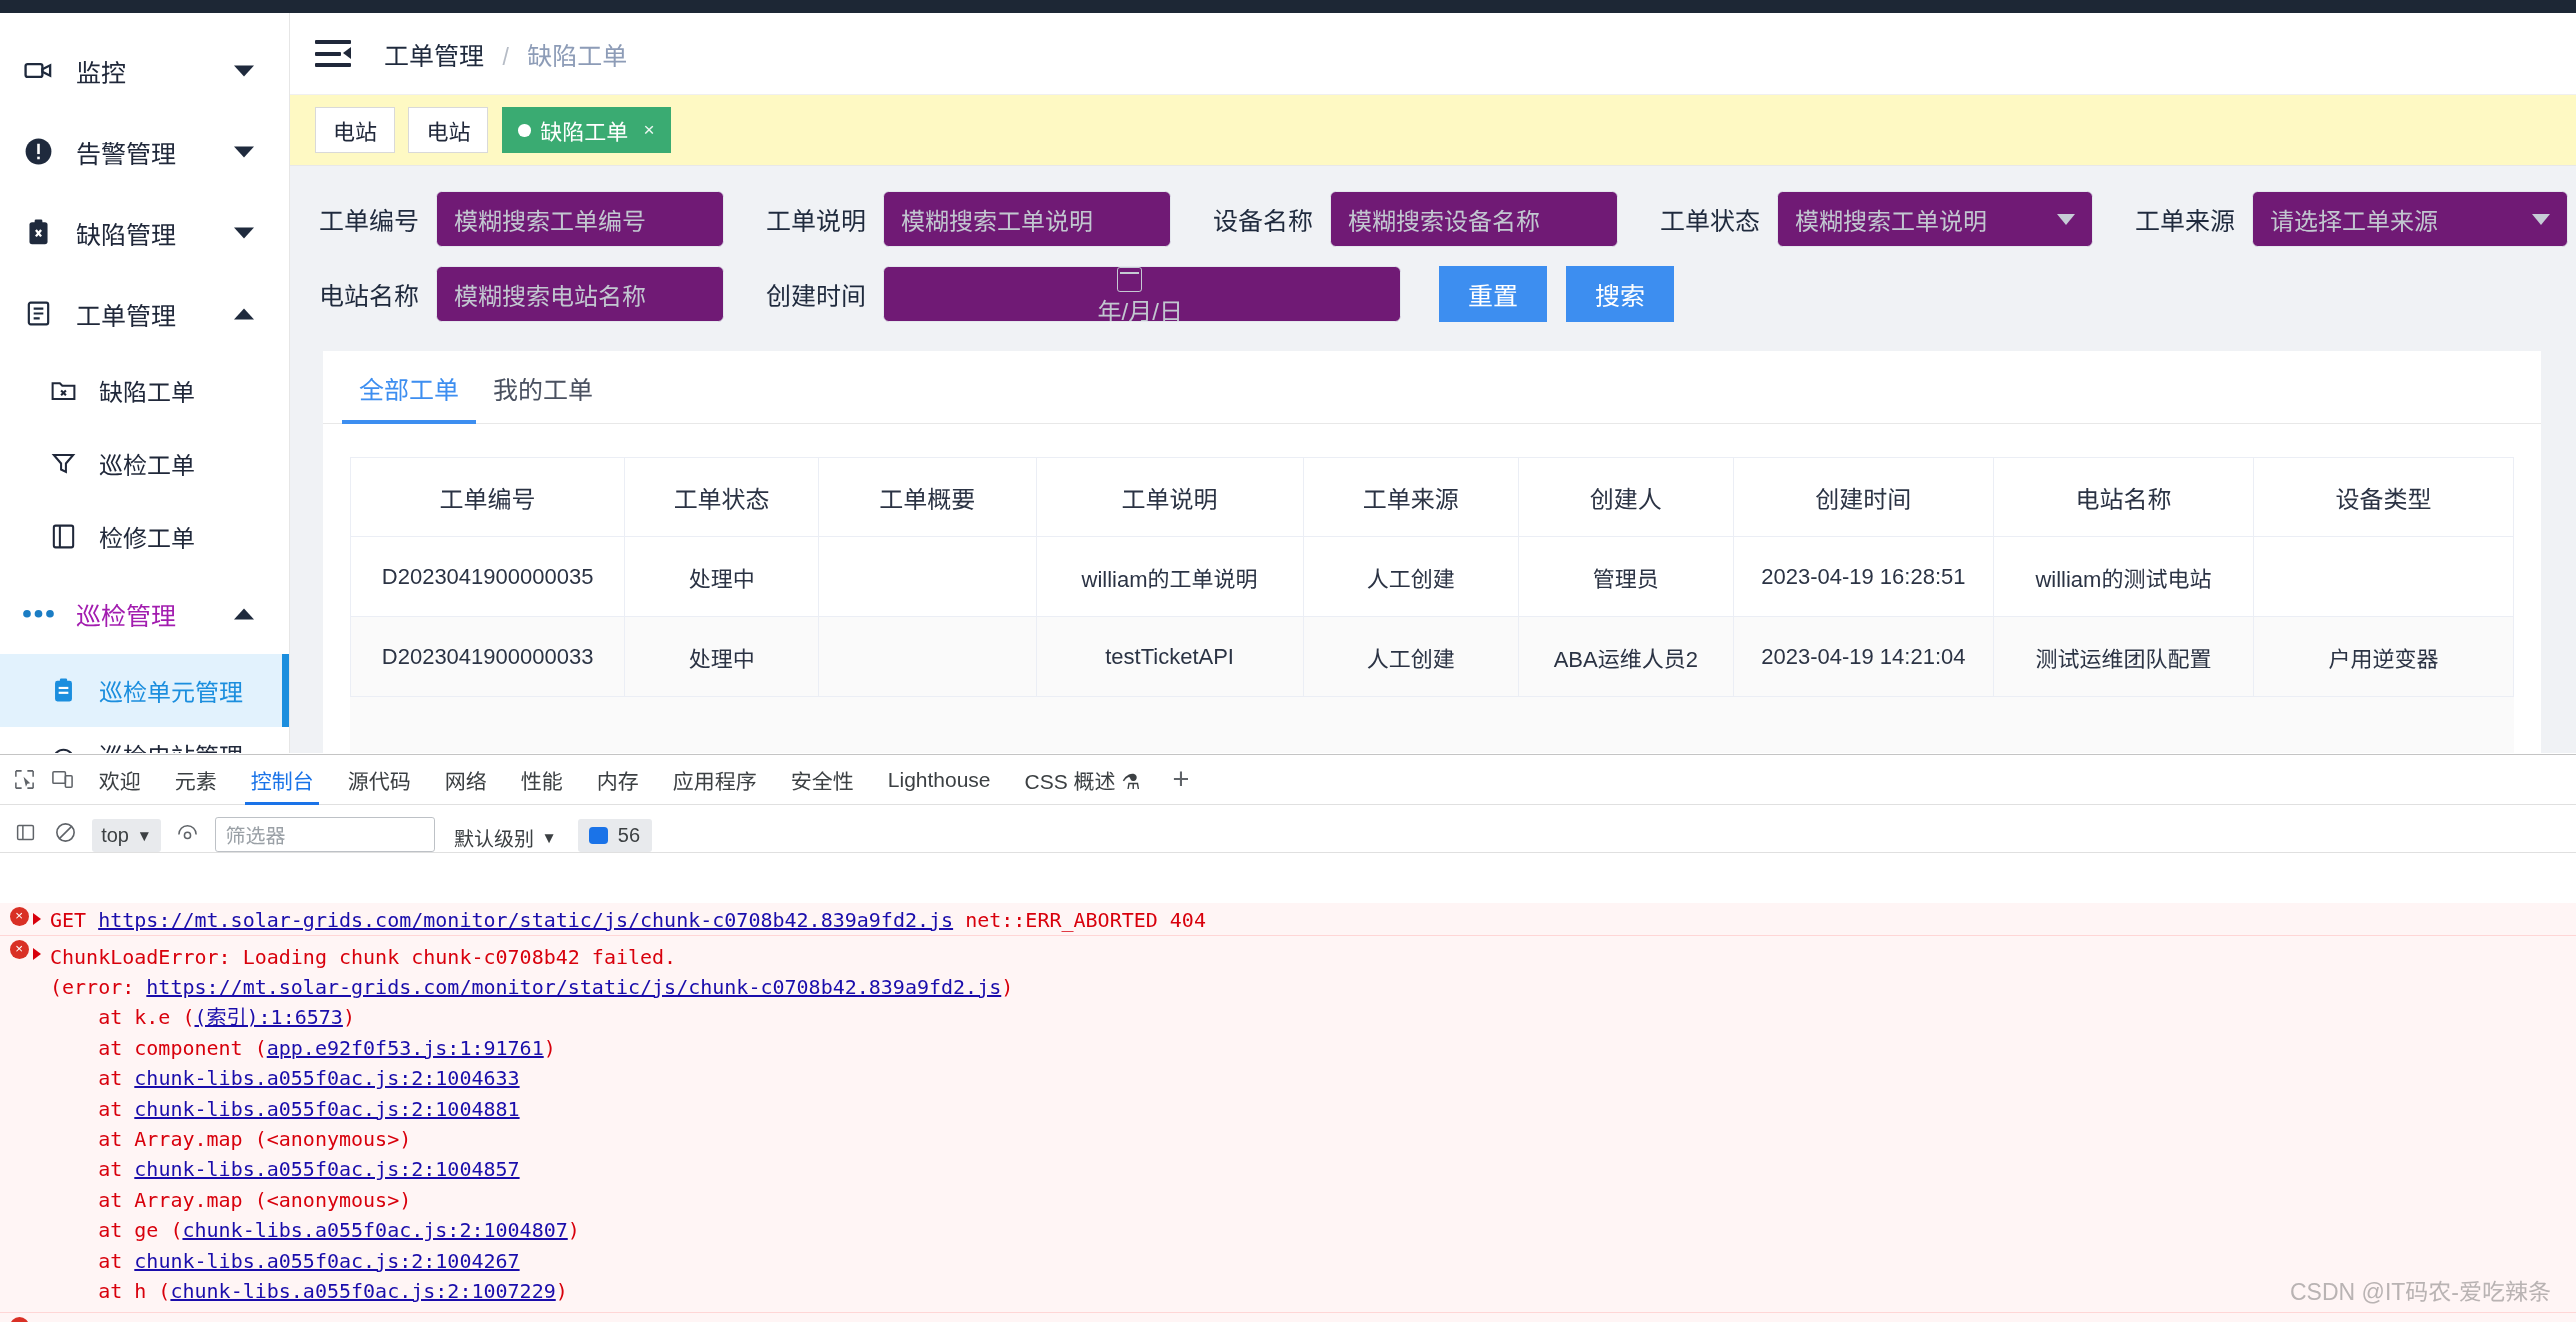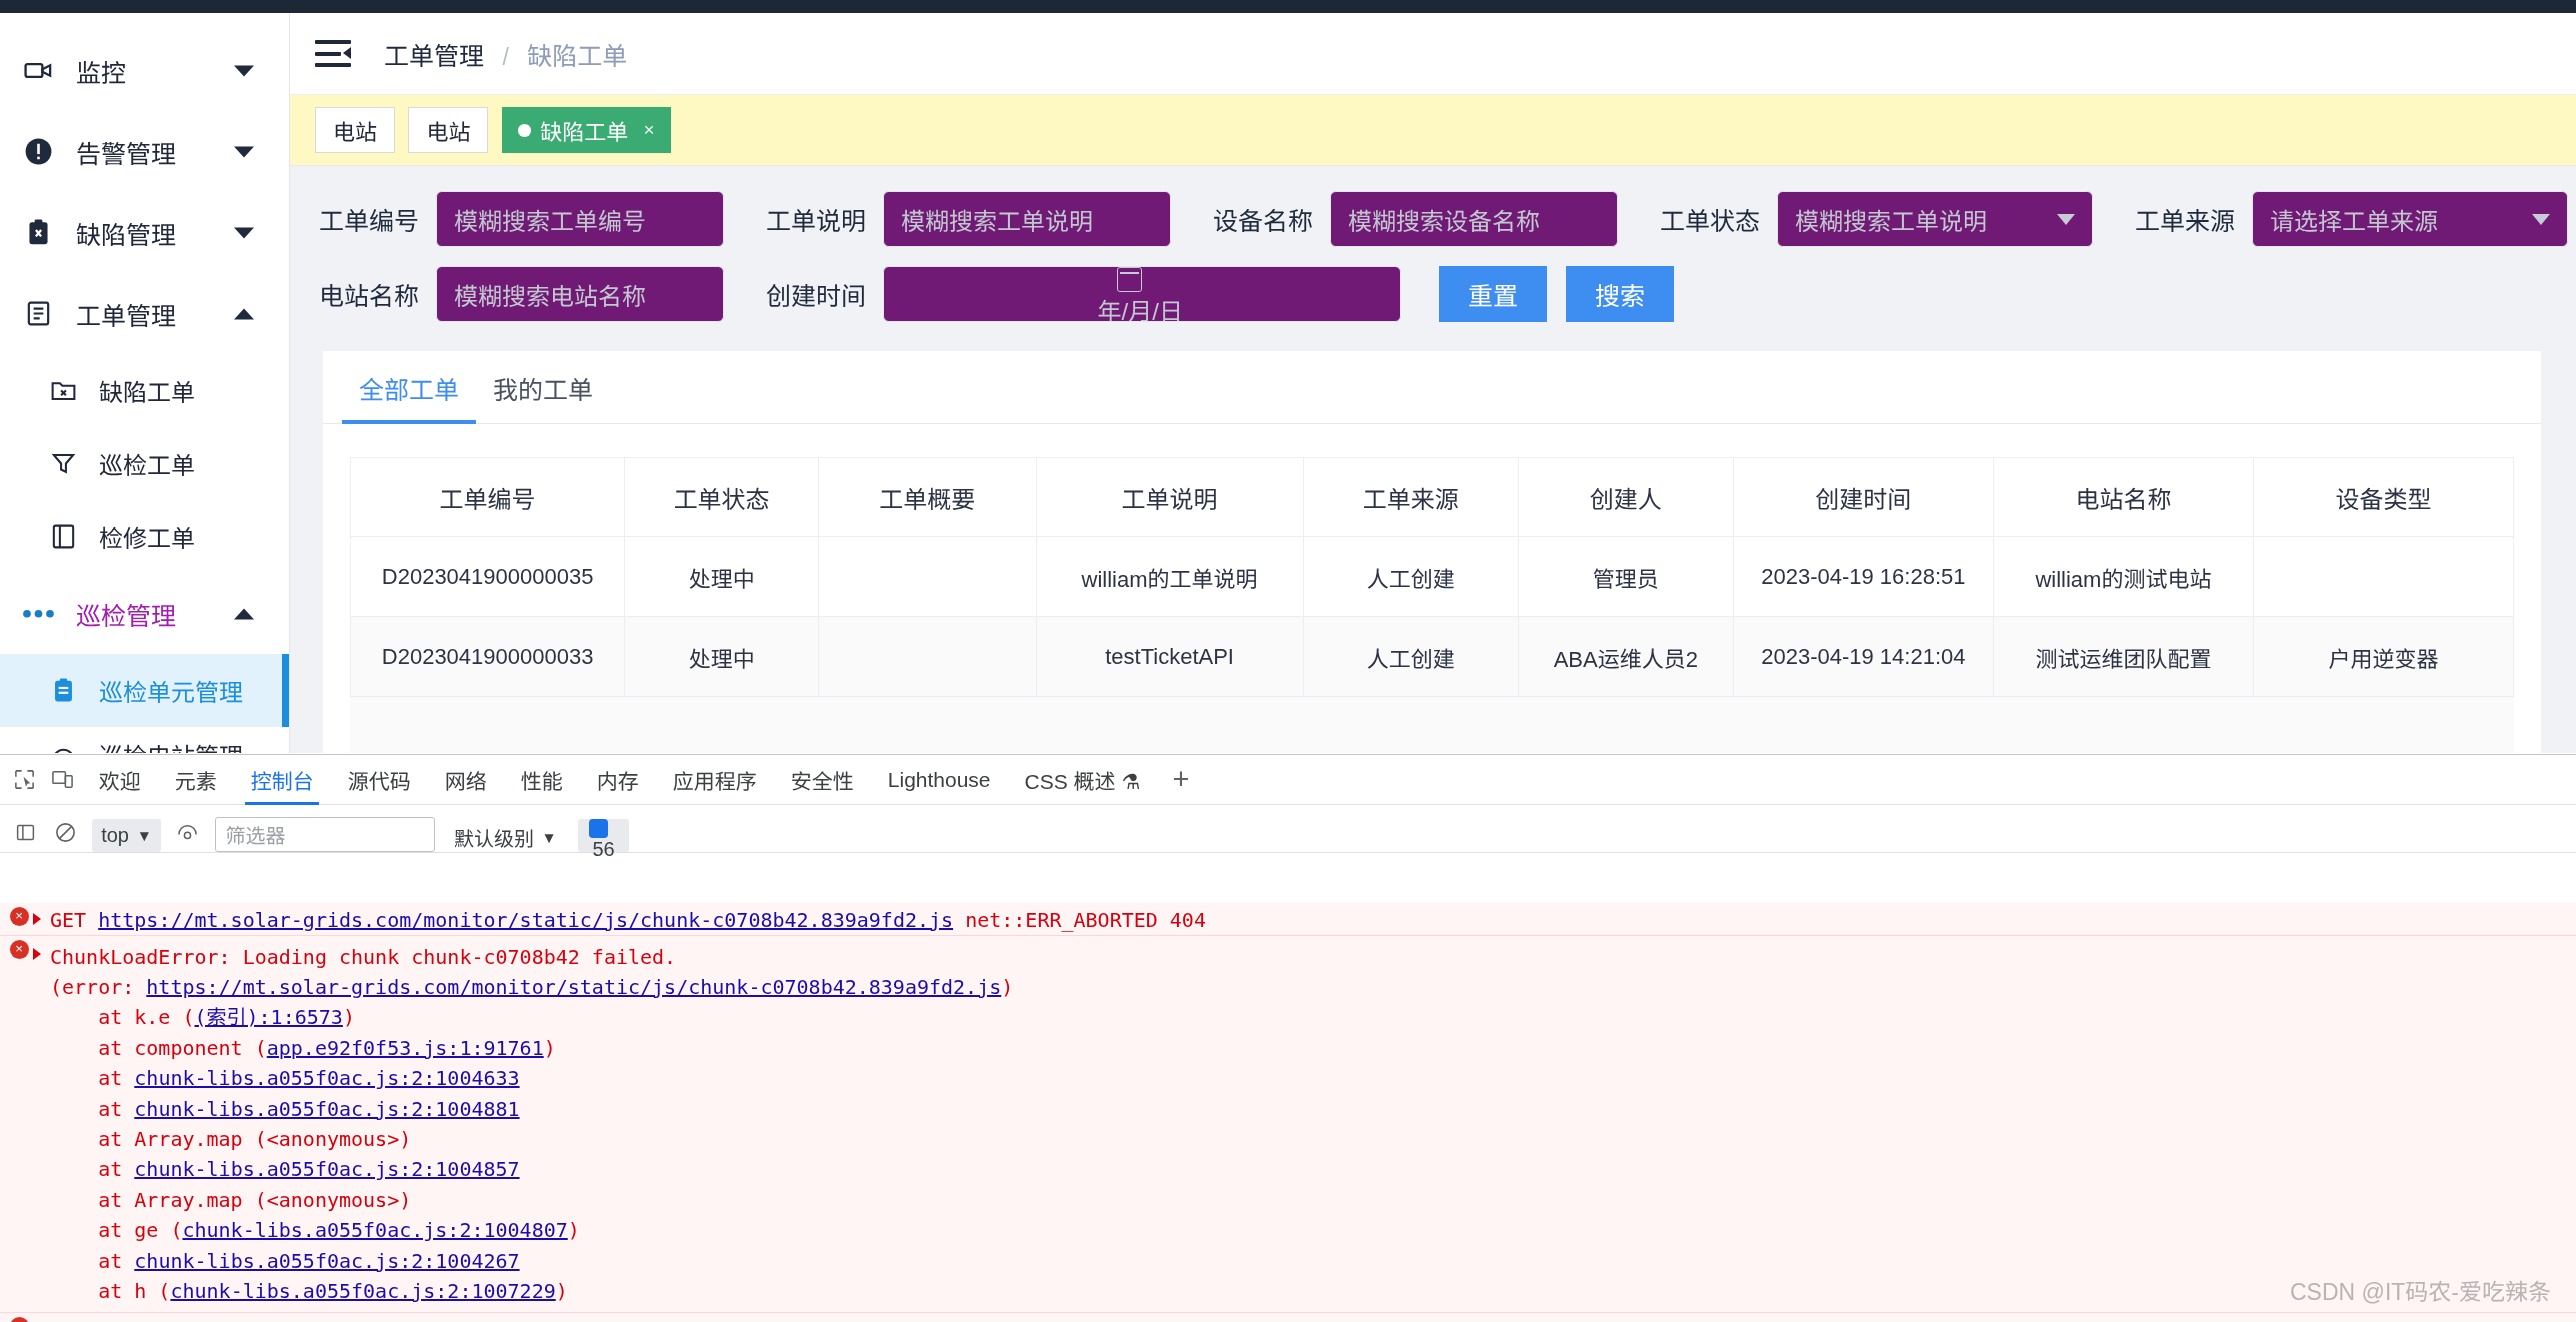--- a/index.html
+++ b/index.html
@@ -240,21 +240,21 @@
     font-size: 20px; margin-left: 7.7px; background: #fff;
   }
   .lvl {
     display: flex; align-items: center; font-size: 20px; color: #3c4043;
     margin-left: 19px; cursor: pointer;
   }
   .lvl .cv { margin-left: 7.7px; font-size: 15.3px; }
   .errpill {
     display: flex; align-items: center; background: #e8eaed; border-radius: 2.9px;
     height: 33px; padding: 0 11.5px; margin-left: 21px; font-size: 20px;
-    color: #3c4043; cursor: pointer; flex-direction: column;
+    color: #3c4043; cursor: pointer;
   }
   .errpill .bub {
     width: 19px; height: 16.3px; border-radius: 3.8px; background: #1a73e8;
     margin-right: 9.6px; flex: 0 0 19px;
   }
 
   .console {
     position: absolute; left: 0; top: 148px; right: 0; bottom: 0;
     background: #fff5f5; overflow: hidden;
     font-family: "DejaVu Sans Mono", "Liberation Mono", monospace;

